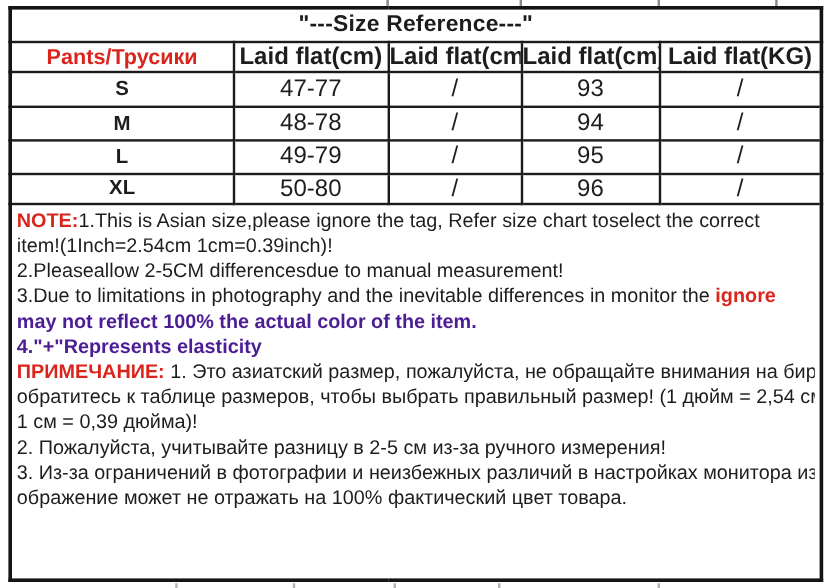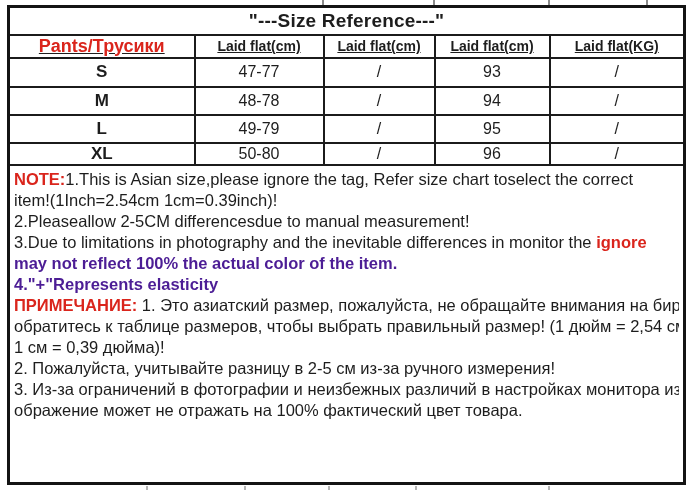--- a/index.html
+++ b/index.html
@@ -16,25 +16,25 @@
   }
   td{
     border:2px solid #1b1b1b;
     text-align:center;vertical-align:middle;
     padding:0;overflow:hidden;white-space:nowrap;
   }
   tr.title-row{height:28px;}
   tr.title-row td{font-weight:bold;font-size:19px;letter-spacing:.2px;}
   tr.head-en,tr.head-ru{height:28px;}
   tr.head-en td,tr.head-ru td{font-weight:bold;font-size:17px;}
-  tr.head-measure{height:17px;text-decoration:underline;}
-  tr.head-measure td{font-weight:bold;font-size:14px;}
+  tr.head-measure{height:17px;}
+  tr.head-measure td{font-weight:bold;font-size:20px;}
   tr.head-measure td.pants{font-size:18px;}
   tr.data{height:28px;}
-  tr.data td{font-size:16px;font-weight:normal;}
+  tr.data td{font-size:20px;font-weight:normal;}
   tr.data td.size-cell{font-weight:bold;font-size:17px;}
   tr.row-s{height:29px;} tr.row-xl{height:19px;}
   td.notes-cell{
     text-align:left;vertical-align:top;padding:3px 4px 0 4px;
   }
   .nline{
     font-size:16.5px;line-height:21px;white-space:nowrap;overflow:hidden;
     font-weight:normal;
   }
   .red{color:#da251c;}

